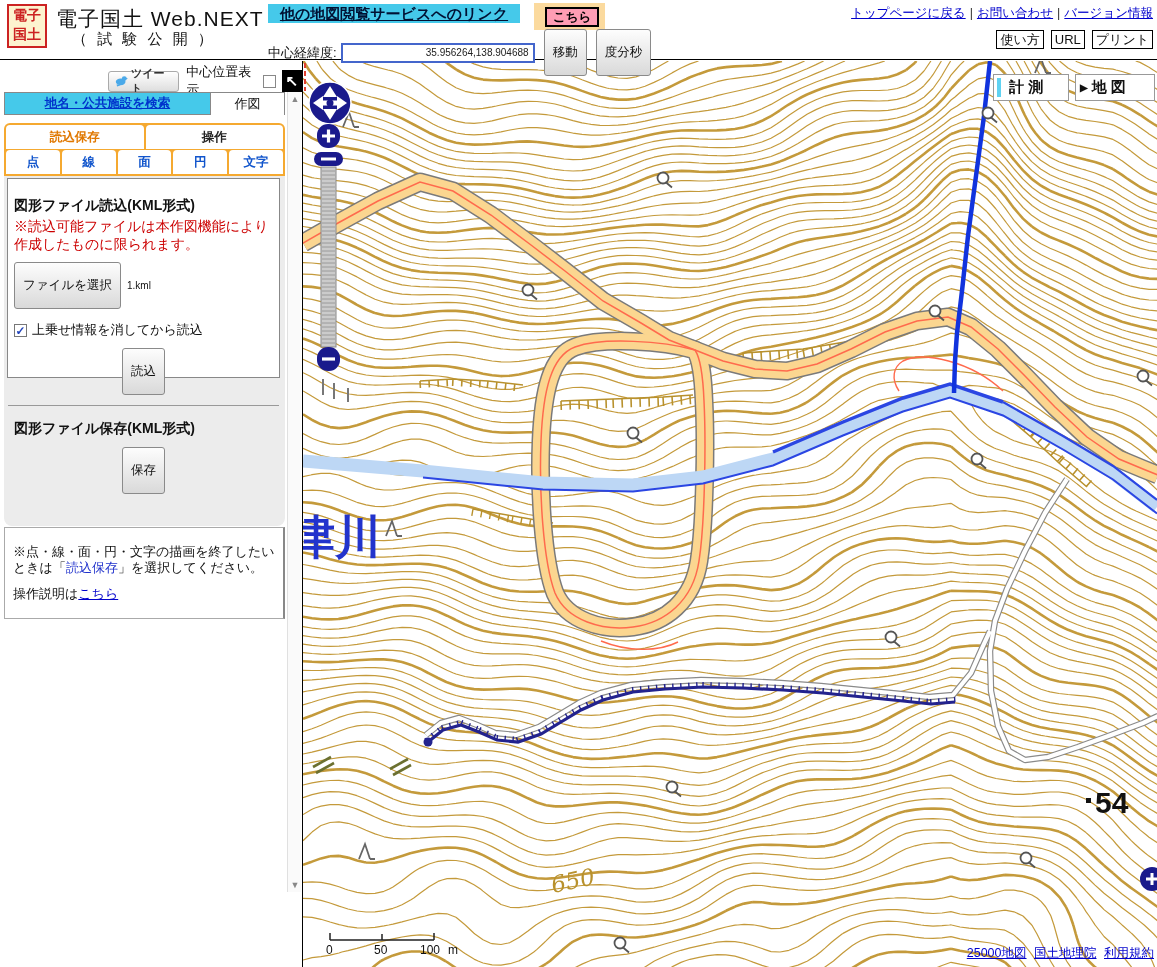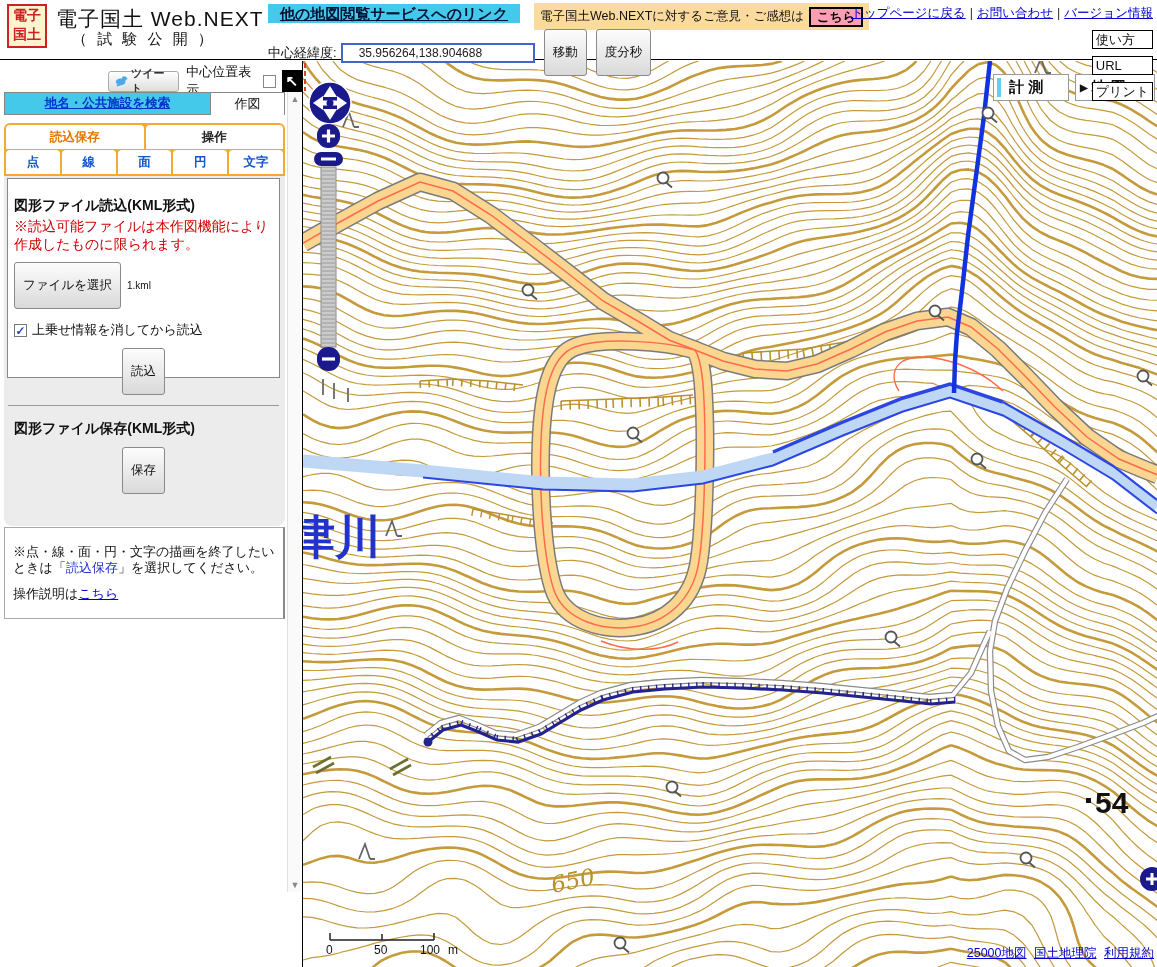--- a/index.html
+++ b/index.html
@@ -16,24 +16,24 @@
   .banner-cyan { position:absolute; left:268px; top:4px; width:252px; height:19px; background:#45c9ea;
     font-size:15px; font-weight:bold; color:#013; text-align:center; line-height:19px; text-decoration:underline; cursor:pointer; }
   .feedback { position:absolute; left:534px; top:3px; height:27px; background:#fbda9e; display:flex; align-items:center; padding:0 6px; white-space:nowrap; }
   .feedback-text { font-size:12.5px; color:#111; }
   .feedback-btn { margin-left:5px; background:#ff9db4; border:2px solid #000; font-size:12.5px; font-weight:bold; padding:0 6px; line-height:16px; cursor:pointer; }
   .top-links { position:absolute; right:4px; top:5px; font-size:12.5px; white-space:nowrap; }
   .top-links a { color:#00c; text-decoration:underline; cursor:pointer; }
   .top-links .sep { color:#333; margin:0 4px; }
   .coord-row { position:absolute; left:268px; top:29px; display:flex; align-items:center; white-space:nowrap; }
   .coord-label { font-size:13px; color:#111; margin-right:4px; }
-  .coord-input { width:194px; height:20px; border:2px solid #4466cc; font-size:12px; padding:0 16px; color:#222; font-family:"Liberation Sans",sans-serif; }
+  .coord-input { width:194px; height:20px; border:2px solid #4466cc; font-size:10px; padding:0 4px; color:#222; font-family:"Liberation Sans",sans-serif;text-align:right; }
   .btn { background:linear-gradient(#fdfdfd,#d9d9d9); border:1px solid #8a8a8a; border-radius:3px;
     font-size:12.5px; color:#111; padding:14px 8px; margin-left:9px; cursor:pointer; font-family:"Liberation Sans",sans-serif; }
-  .tools-right { position:absolute; right:4px; top:30px; display:flex; gap:7px;flex-direction:column; }
+  .tools-right { position:absolute; right:4px; top:30px; display:flex; gap:7px; }
   .boxlink { border:1px solid #000; background:#fff; font-size:13px; color:#111; padding:0 3px; line-height:17px; cursor:pointer; }
 
   
   #sidebar { position:absolute; left:0; top:61px; width:302px; height:906px; background:#fff; }
   .tweet-row { position:absolute; left:108px; top:2px; display:flex; align-items:center; }
   .tweet-btn { display:flex; align-items:center; gap:3px; background:linear-gradient(#fff,#dedede); border:1px solid #aaa;
     border-radius:3px; height:21px; padding:0 6px; font-size:11px; font-weight:bold; color:#333; cursor:pointer; }
   .center-label { font-size:13px; color:#111; margin-left:7px; }
   .cbox { width:13px; height:13px; border:1px solid #888; background:#fff; display:inline-block; margin-left:5px; vertical-align:-2px; cursor:pointer; }
   .collapse-btn { width:22px; height:22px; background:#000; color:#fff; font-size:15px; font-weight:bold; text-align:center; line-height:21px; margin-left:6px; cursor:pointer; }
@@ -86,21 +86,20 @@
 
   <div id="header">
     <div class="logo">
       <div>電子</div>
       <div>国土</div>
     </div>
     <div class="title">電子国土 Web.NEXT</div>
     <div class="subtitle">（ 試 験 公 開 ）</div>
     <div class="banner-cyan">他の地図閲覧サービスへのリンク</div>
     <div class="feedback">
-      <span class="feedback-text">電子国土Web.NEXTに対するご意見・ご感想は</span>
       <span class="feedback-btn">こちら</span>
     </div>
     <div class="top-links">
       <a>トップページに戻る</a><span class="sep">|</span><a>お問い合わせ</a><span class="sep">|</span><a>バージョン情報</a>
     </div>
     <div class="coord-row">
       <span class="coord-label">中心経緯度:</span>
       <input class="coord-input" value="35.956264,138.904688" style="">
       <button class="btn">移動</button>
       <button class="btn">度分秒</button>

